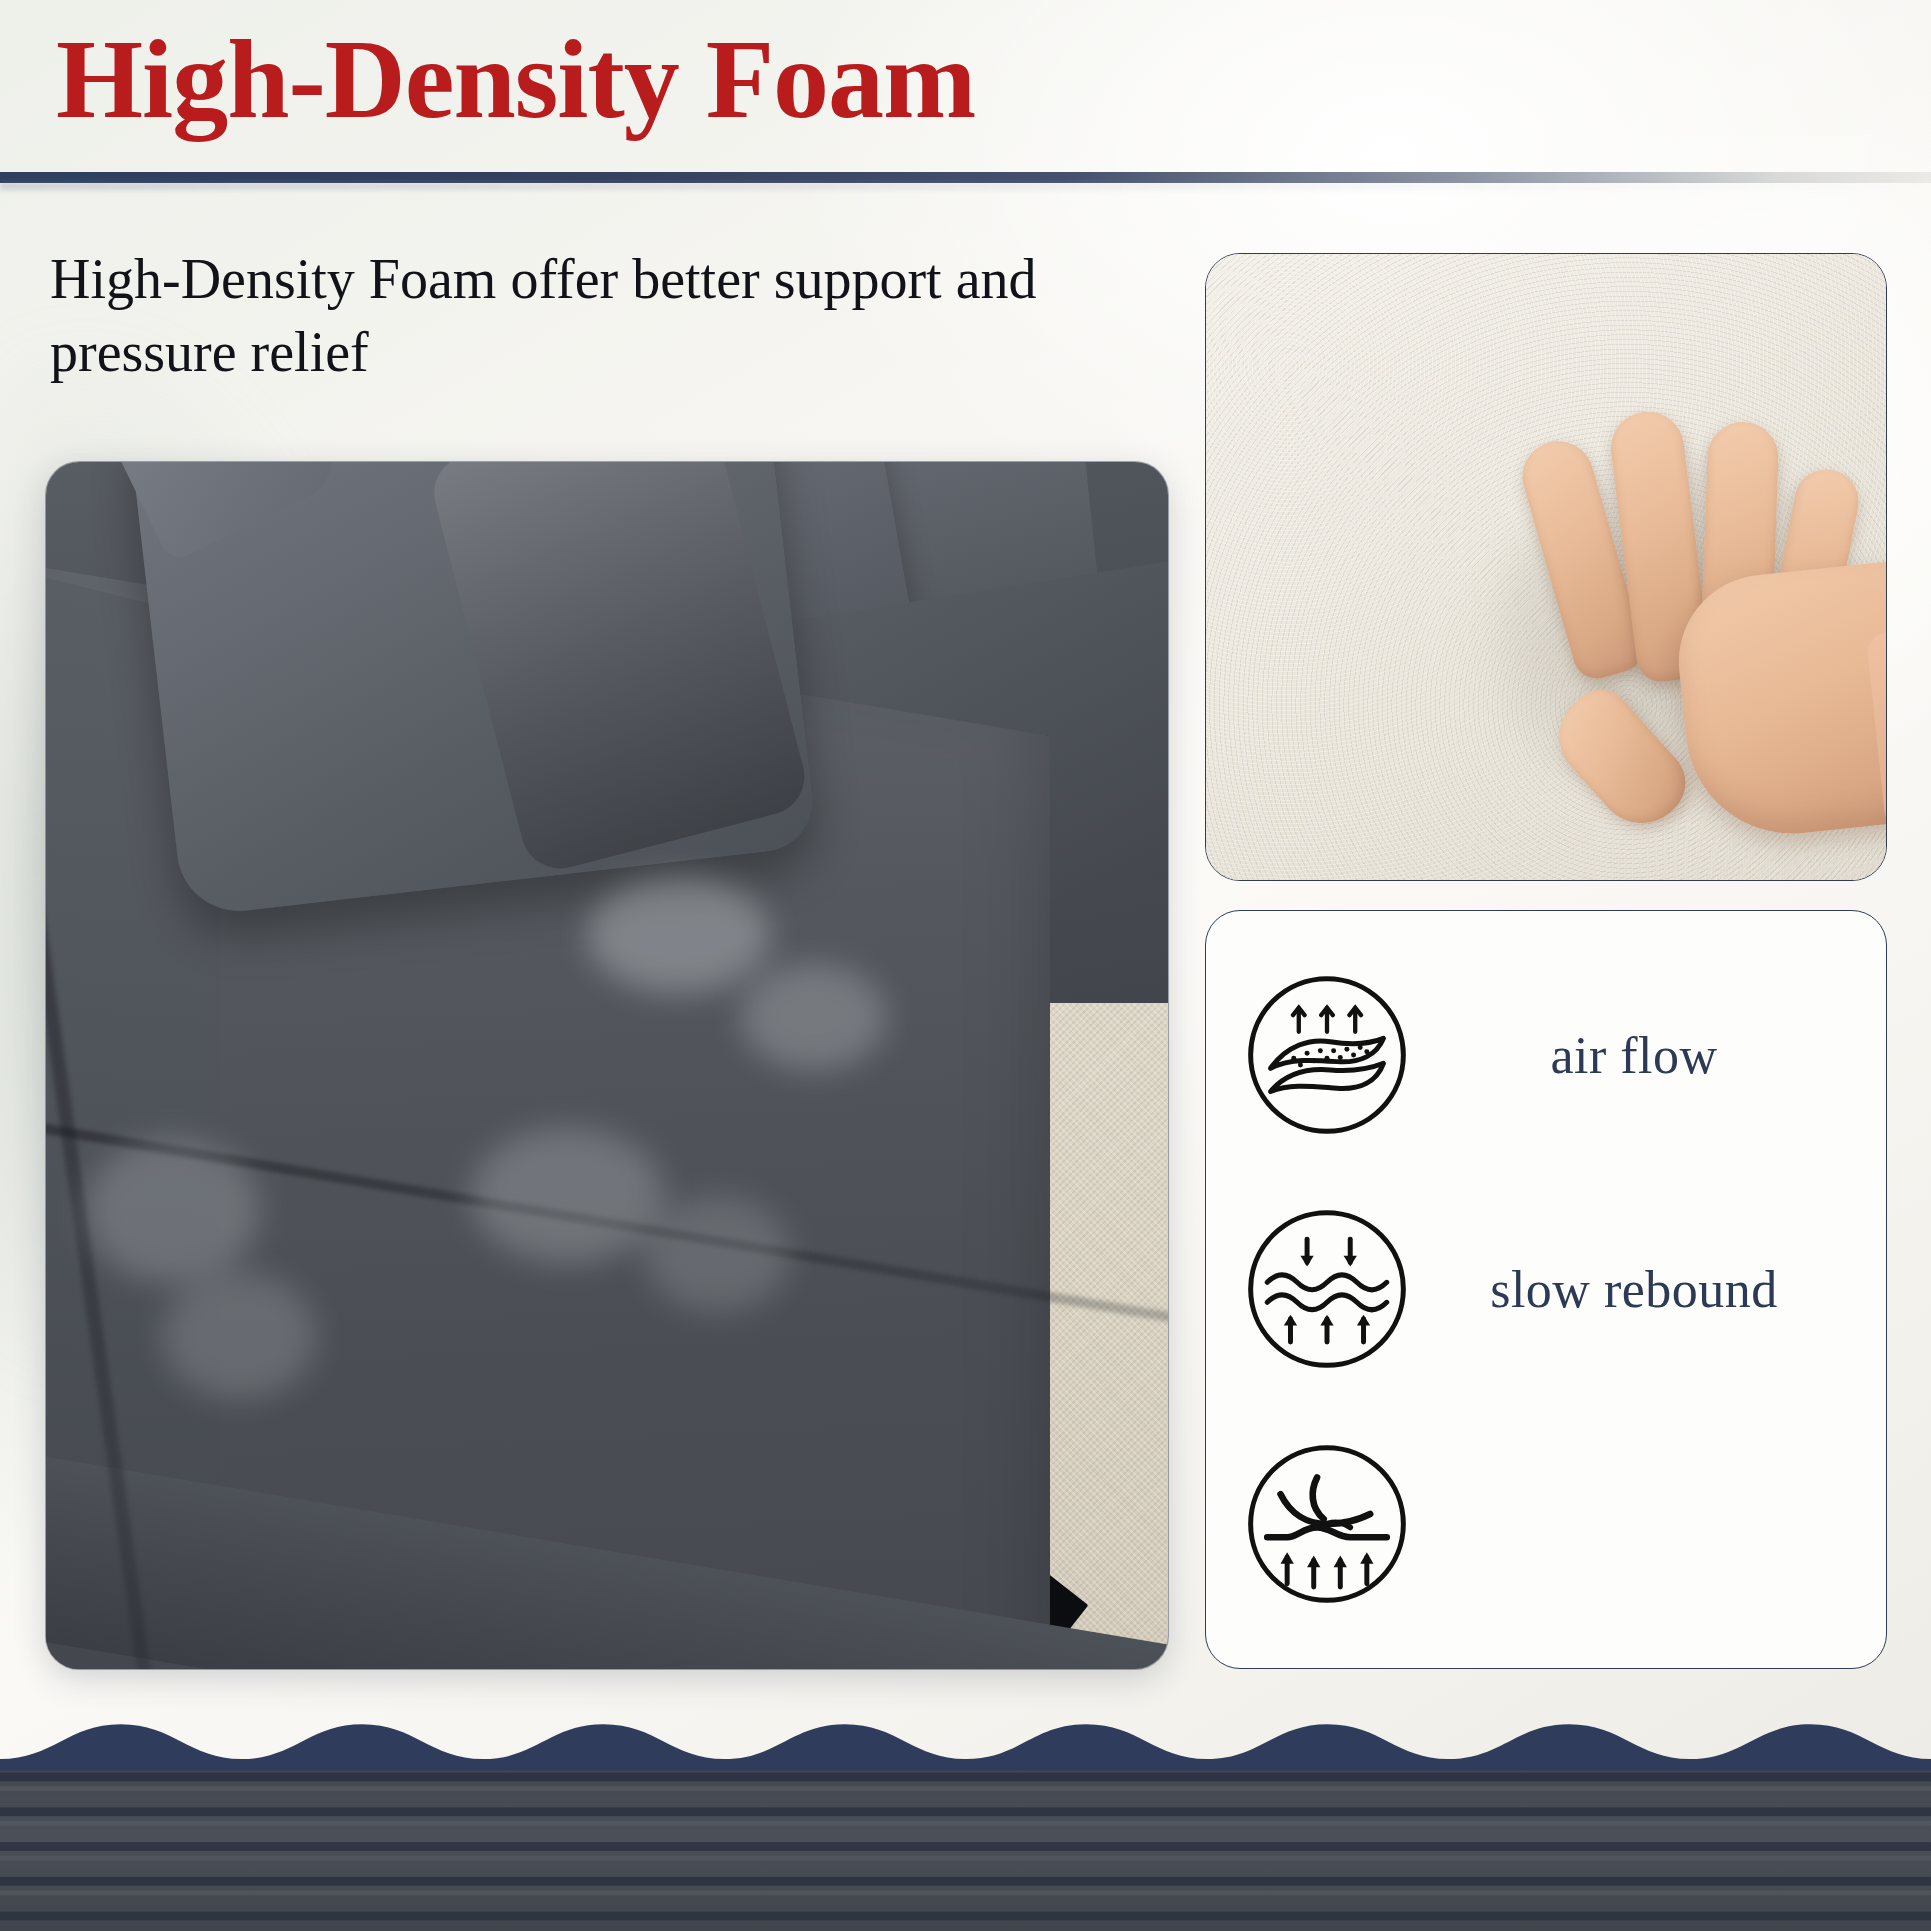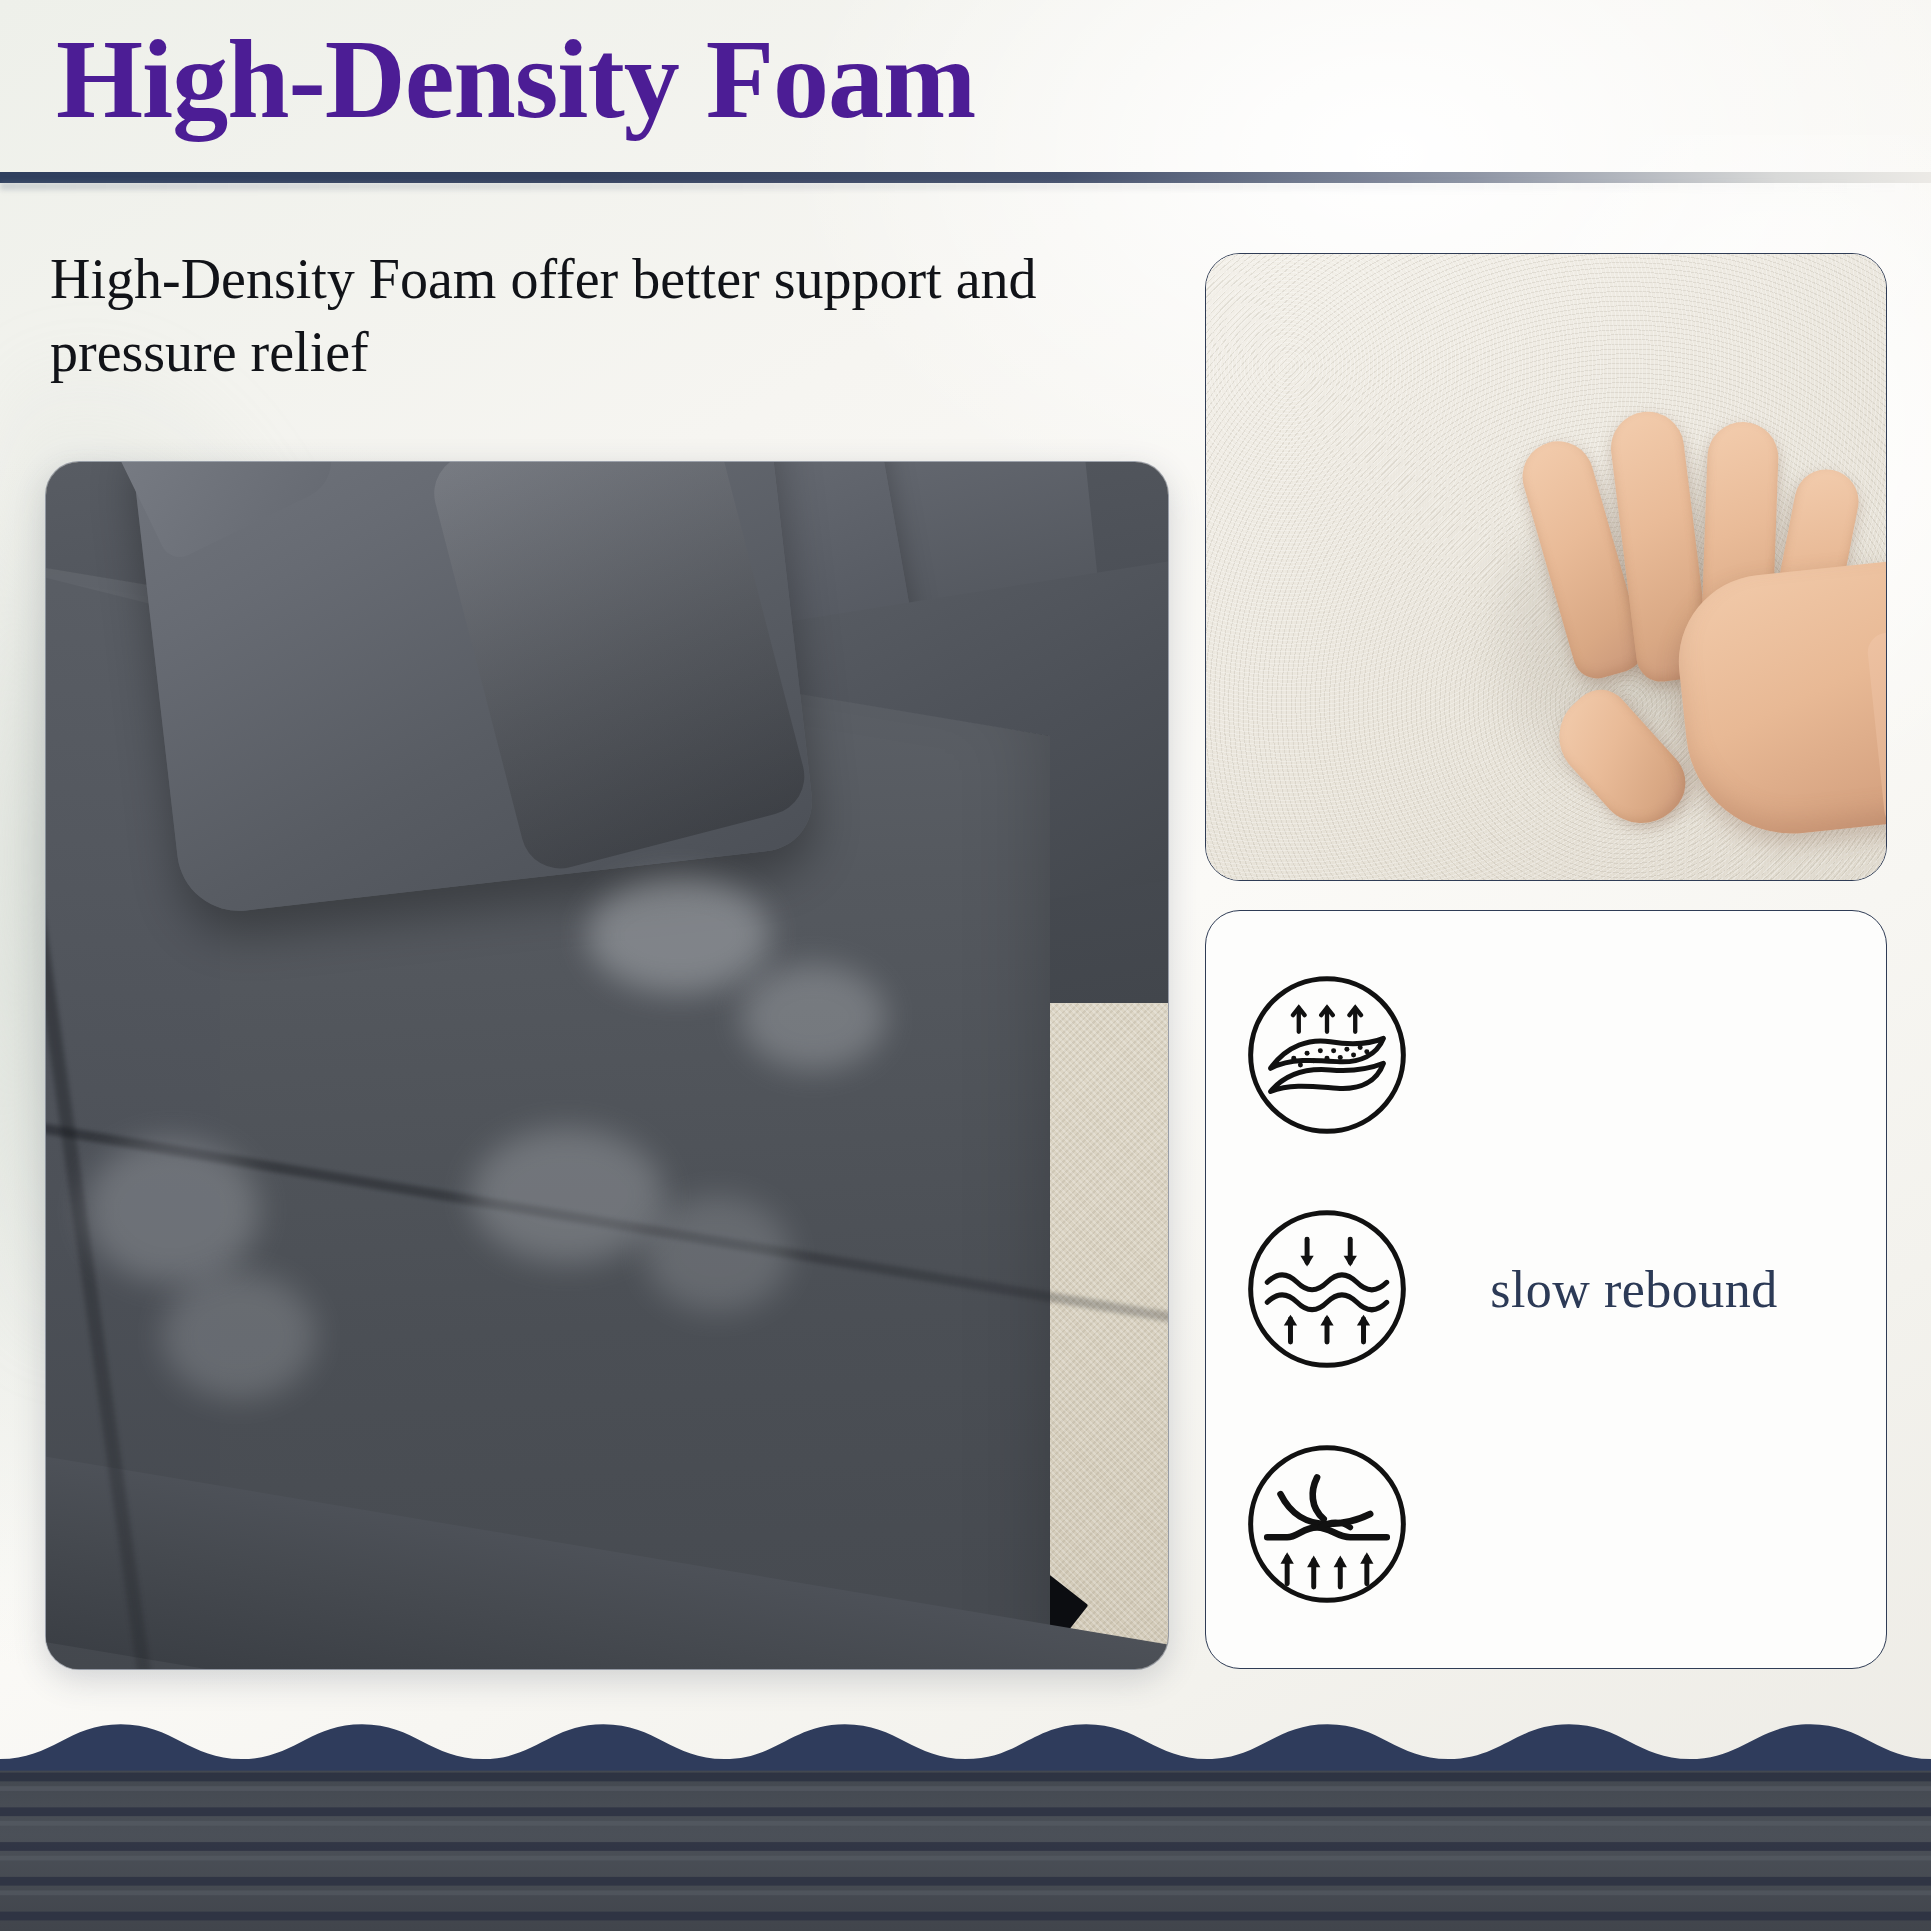--- a/index.html
+++ b/index.html
@@ -27,21 +27,21 @@
   #bg-soft-right {
     position:absolute; right:0; top:135px; width:734px; height:869px;
     background:radial-gradient(ellipse 406px 502px at 78% 34%, rgba(255,255,255,.9) 0%, rgba(255,255,255,0) 75%);
   }
 
   
   #header-title {
     position:absolute; left:56px; top:21px;
     font-size:112px; line-height:1.05;
     font-weight:700;
-    color:#4c1d95;
+    color:#b91c1c;
     letter-spacing:-1px;
     white-space:nowrap;
   }
   #header-rule {
     position:absolute; left:0; top:172px; width:1931px; height:10.6px;
     background:linear-gradient(90deg,#2f3f5e 0%,#33405e 30%,#44506c 55%,#8d94a4 76%,#d8d9d8 92%,#eceae6 100%);
   }
   #header-rule-shadow {
     position:absolute; left:0; top:182px; width:1931px; height:7.7px;
     background:linear-gradient(90deg, rgba(120,130,150,.28) 0%, rgba(160,165,175,.14) 55%, rgba(200,200,200,0) 100%);
@@ -321,20 +321,21 @@
           <circle cx="34" cy="56" r="1.5"></circle>
             <circle cx="42" cy="53.5" r="1.5"></circle>
             <circle cx="50" cy="52" r="1.5"></circle>
           <circle cx="58" cy="51.5" r="1.5"></circle>
             <circle cx="66" cy="50" r="1.5"></circle>
             <circle cx="74" cy="48" r="1.5"></circle>
         </g>
         <path d="M16 72 C26 60 40 58 52 59 C64 60 74 59 84 55 C80 66 70 71 56 70 C42 69 28 67 16 72 Z" fill="none" stroke="#111" stroke-width="3" stroke-linejoin="round"></path>
       </svg>
     </div>
+    <div class="feature-label">air flow</div>
   </div>
 
   <div class="feature-row">
     <div class="feature-icon">
       <svg width="166" height="166" viewBox="0 0 100 100" aria-hidden="true">
         <circle cx="50" cy="50" r="46" fill="none" stroke="#111" stroke-width="3"></circle>
         <g stroke="#111" stroke-width="3" stroke-linecap="round">
           <line x1="38" y1="20" x2="38" y2="34"></line>
             <polygon points="34,30 38,36.5 42,30" fill="#111" stroke="none"></polygon>
           <line x1="64" y1="20" x2="64" y2="34"></line>

